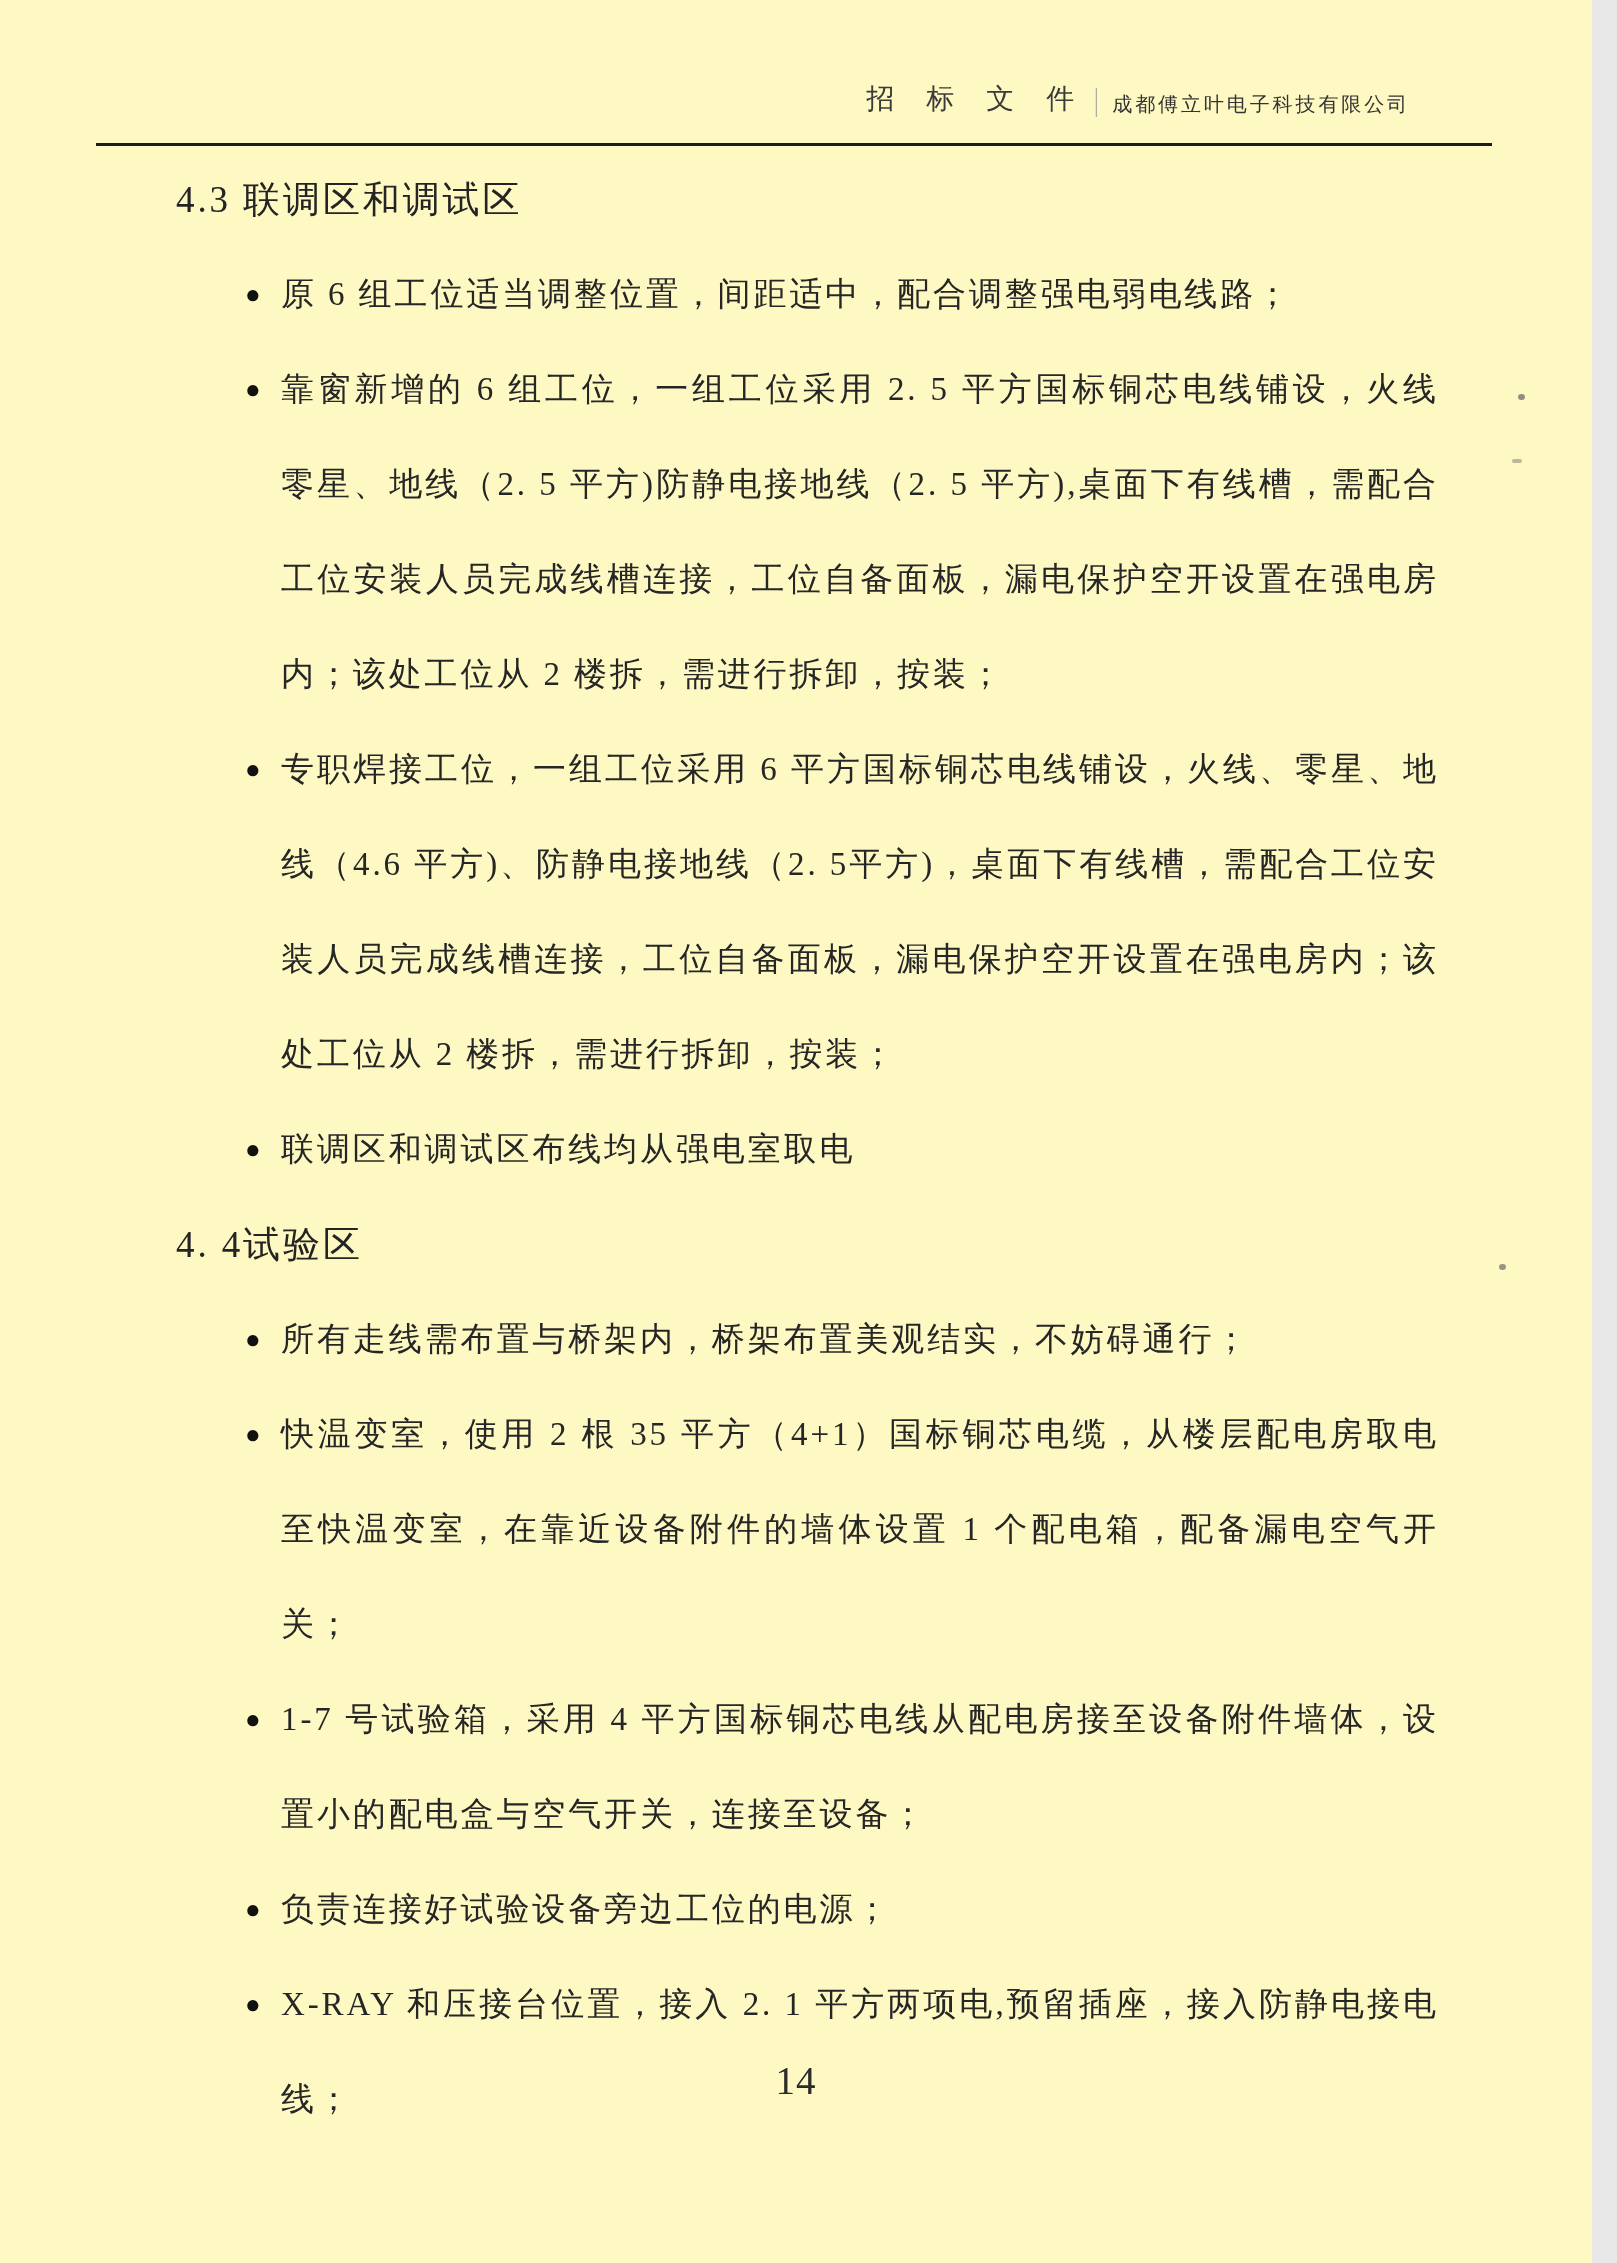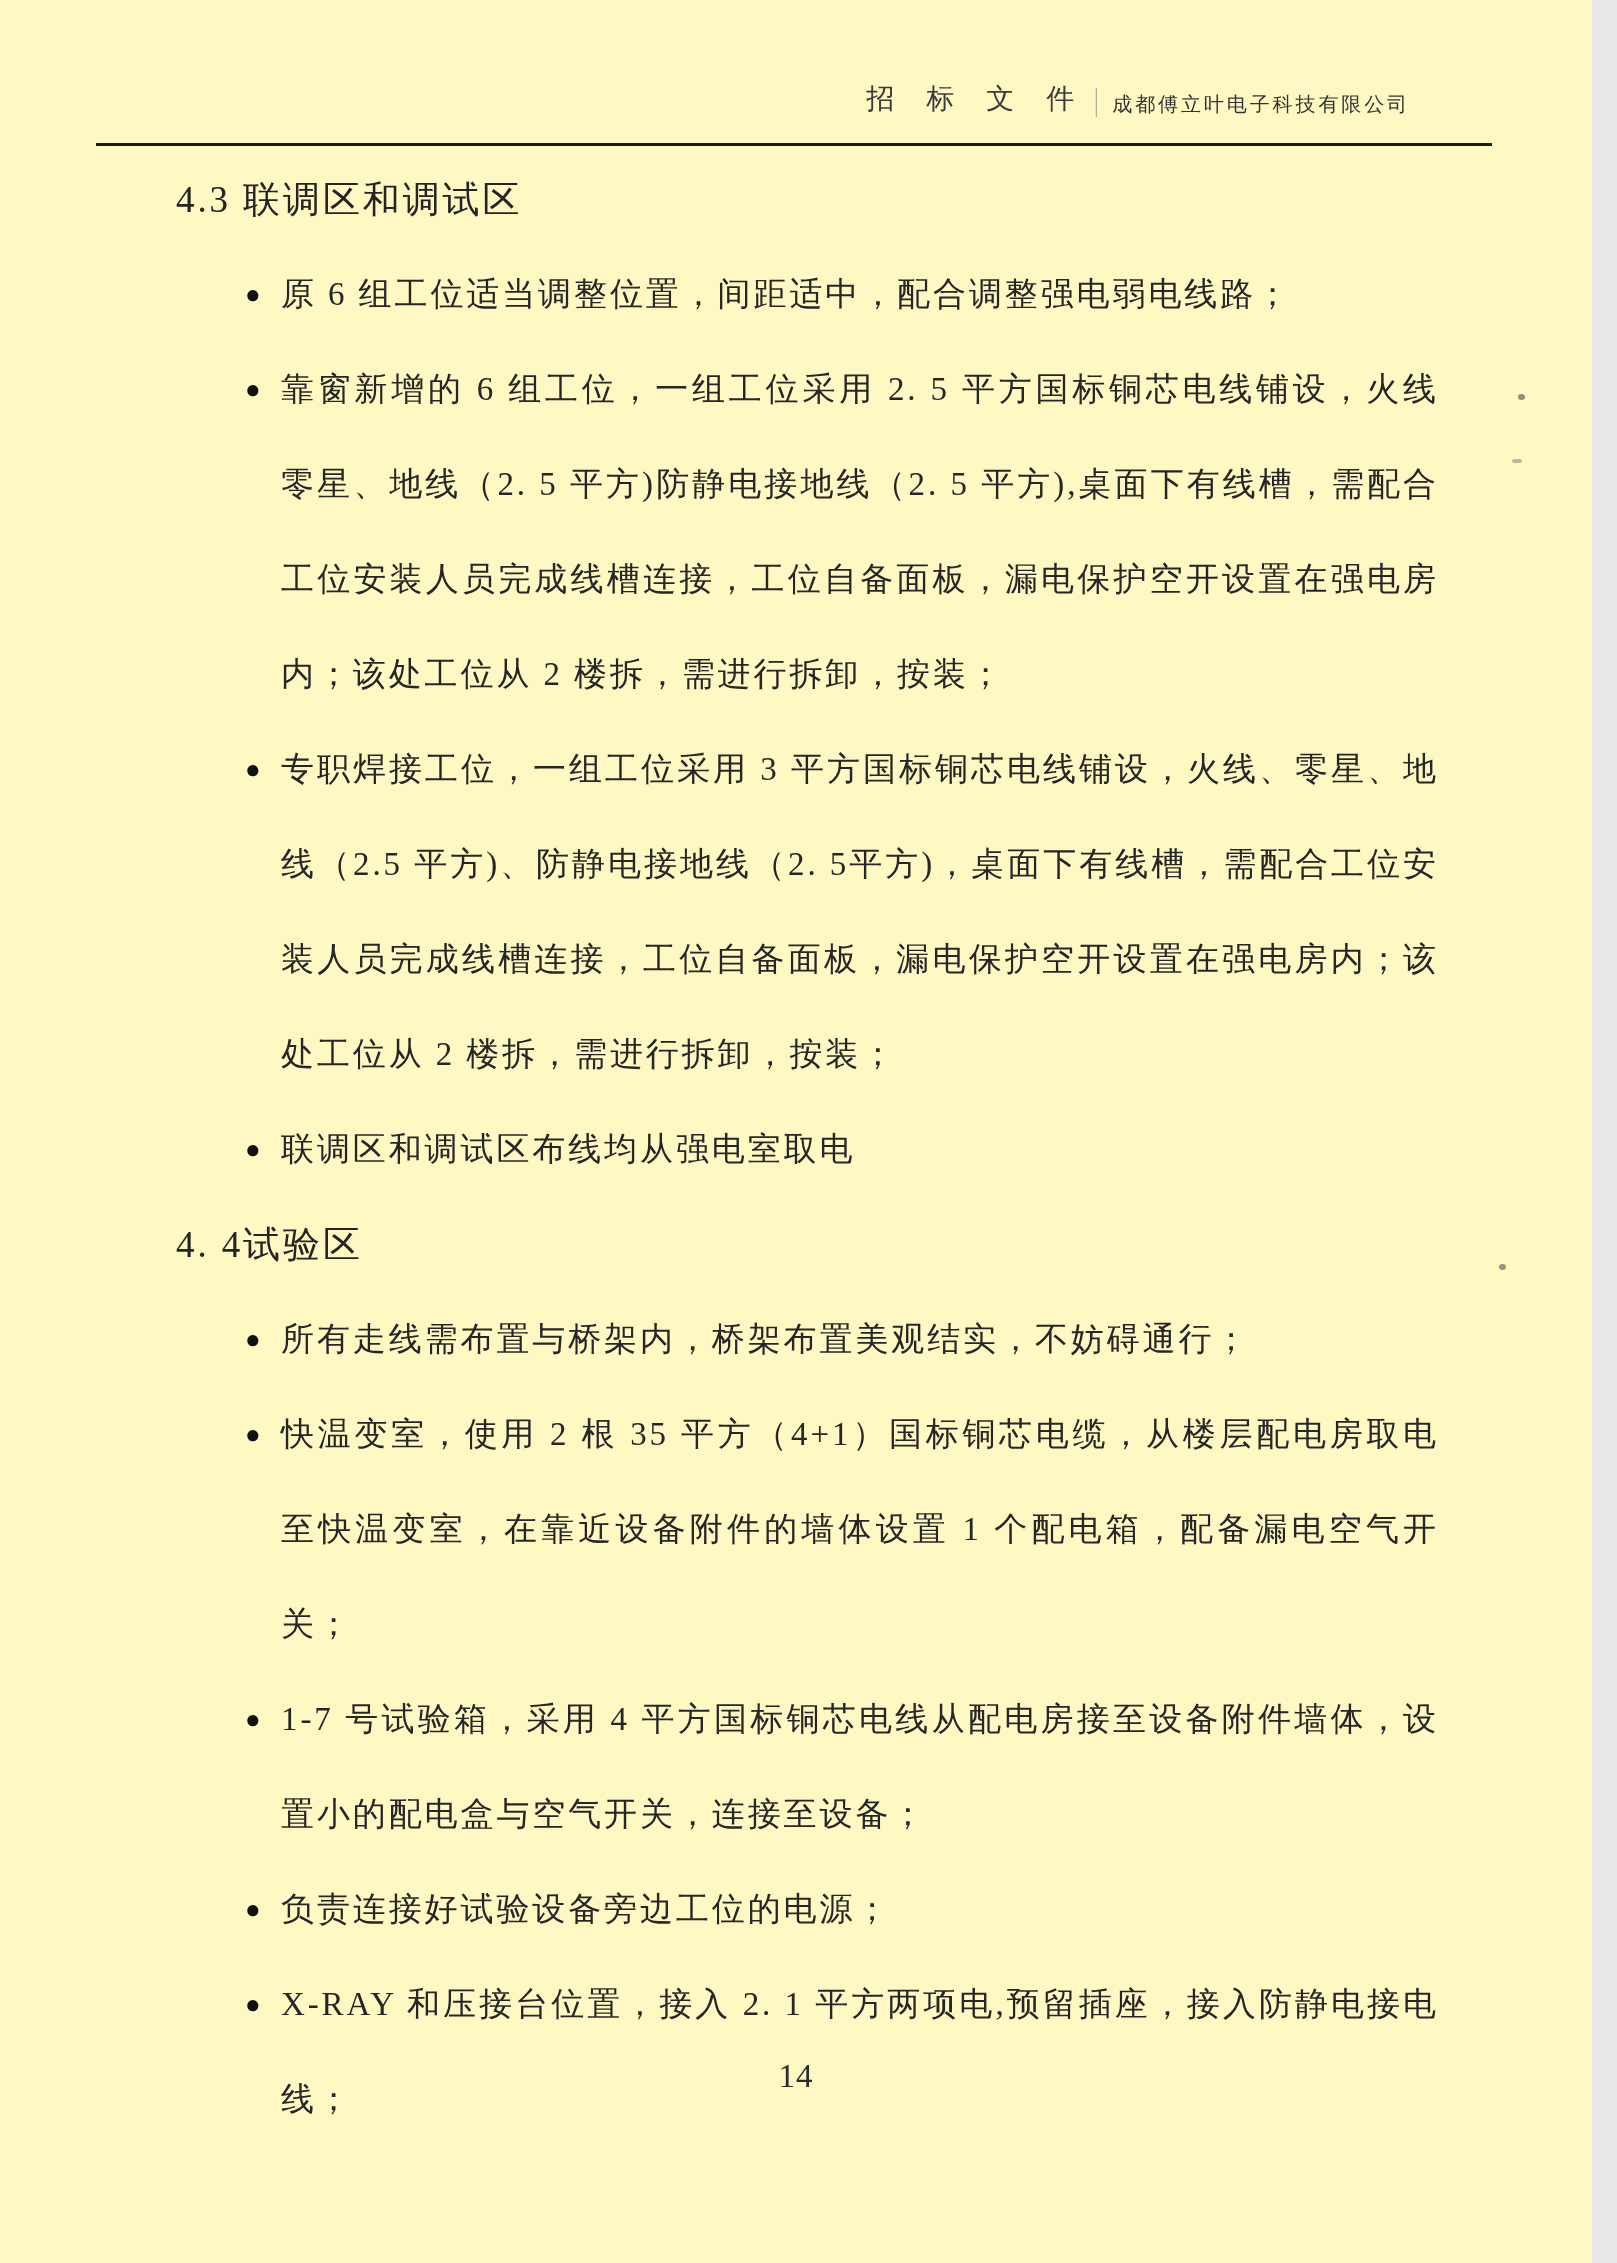--- a/index.html
+++ b/index.html
@@ -90,21 +90,21 @@
     letter-spacing: 2.9px;
     color: #262626;
   }
   
   .page-number {
     position: absolute;
     top: 2058px;
     left: 0;
     width: 100%;
     text-align: center;
-    font-size: 33px;
+    font-size: 39px;
     color: #2c2c2c;
     letter-spacing: 1px;
   }
   
   .artifact { position: absolute; background: #6a6a6a; border-radius: 50%; }
   .artifact.a1 { left: 1518px; top: 394px; width: 6.7px; height: 5.8px; opacity: .75; }
   .artifact.a2 { left: 1512px; top: 459px; width: 9.6px; height: 3.8px; opacity: .45; border-radius: 1.9px; }
   .artifact.a3 { left: 1499px; top: 1264px; width: 6.7px; height: 5.8px; opacity: .7; }
 </style>
 </head>
@@ -125,21 +125,21 @@
       <li>
         <span class="bullet-marker">●</span>
         <span class="bullet-text">原 6 组工位适当调整位置，间距适中，配合调整强电弱电线路；</span>
       </li>
       <li>
         <span class="bullet-marker">●</span>
         <span class="bullet-text">靠窗新增的 6 组工位，一组工位采用 2. 5 平方国标铜芯电线铺设，火线零星、地线（2. 5 平方)防静电接地线（2. 5 平方),桌面下有线槽，需配合工位安装人员完成线槽连接，工位自备面板，漏电保护空开设置在强电房内；该处工位从 2 楼拆，需进行拆卸，按装；</span>
       </li>
       <li>
         <span class="bullet-marker">●</span>
-        <span class="bullet-text">专职焊接工位，一组工位采用 3 平方国标铜芯电线铺设，火线、零星、地线（2.5 平方)、防静电接地线（2. 5平方)，桌面下有线槽，需配合工位安装人员完成线槽连接，工位自备面板，漏电保护空开设置在强电房内；该处工位从 2 楼拆，需进行拆卸，按装；</span>
+        <span class="bullet-text">专职焊接工位，一组工位采用 6 平方国标铜芯电线铺设，火线、零星、地线（4.6 平方)、防静电接地线（2. 5平方)，桌面下有线槽，需配合工位安装人员完成线槽连接，工位自备面板，漏电保护空开设置在强电房内；该处工位从 2 楼拆，需进行拆卸，按装；</span>
       </li>
       <li>
         <span class="bullet-marker">●</span>
         <span class="bullet-text">联调区和调试区布线均从强电室取电</span>
       </li>
     </ul>
 
     <h2 class="section-heading">4. 4试验区</h2>
     <ul class="bullets">
       <li>

